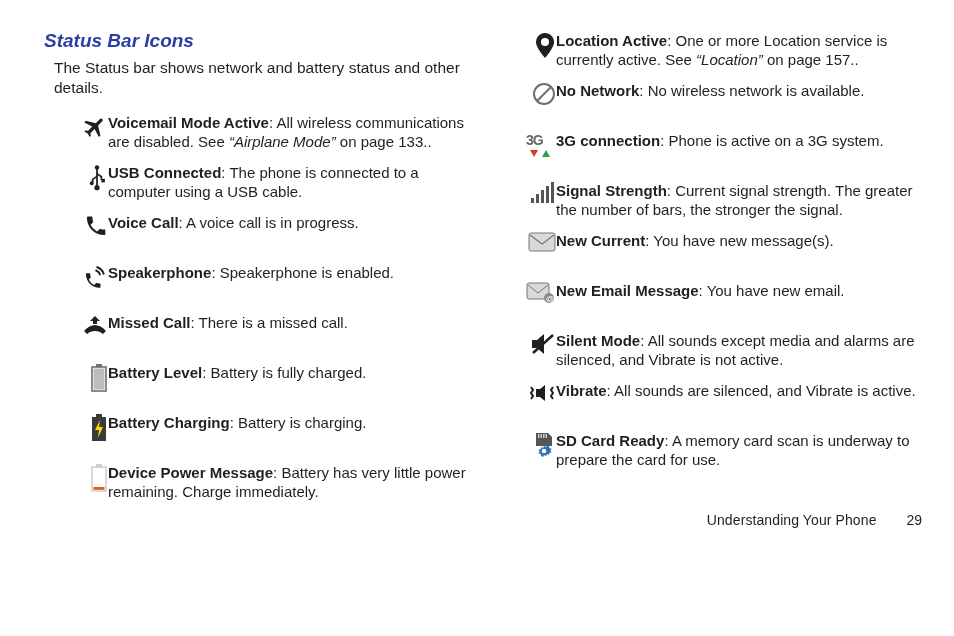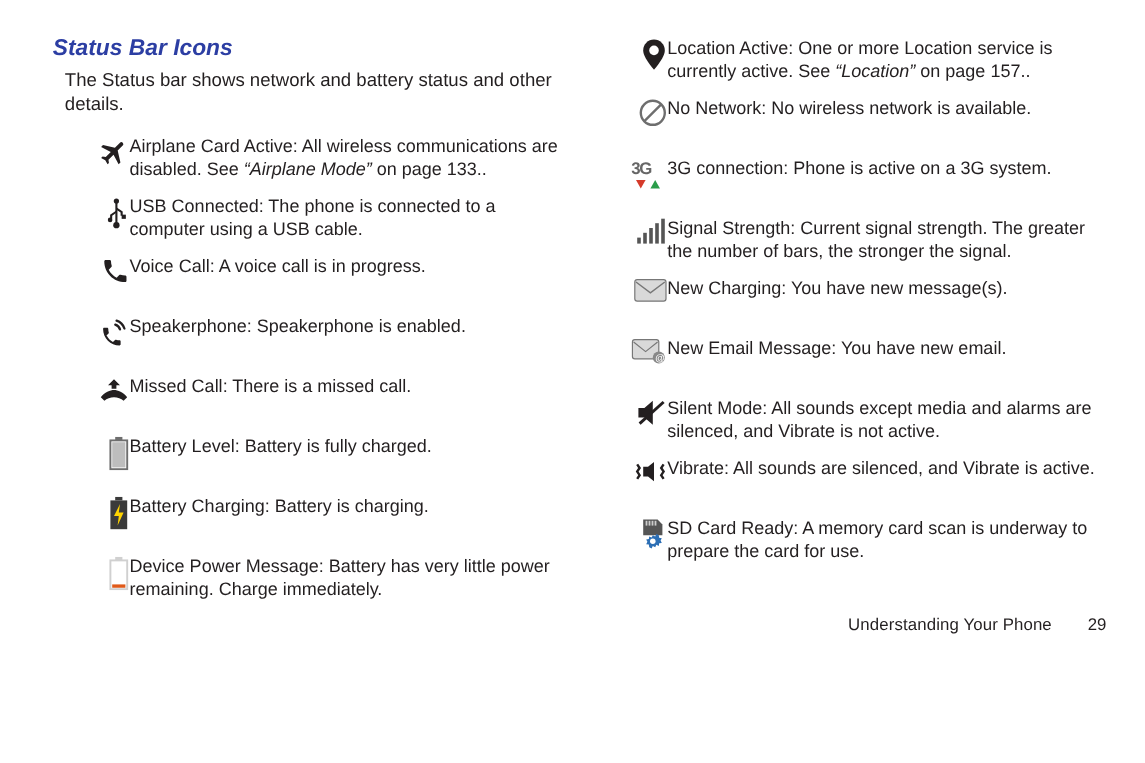--- a/index.html
+++ b/index.html
@@ -58,21 +58,21 @@
   }
   .right .icon-cell { padding-left: 0; }
   .desc {
     flex: 1 1 auto;
     font-size: 15px;
     line-height: 1.28;
     padding-top: 1px;
   }
   .desc b {
     font-family: Arial, Helvetica, sans-serif;
-    font-weight: 400;
+    font-weight: 700;
   }
   .italic-ref {
     font-style: italic;
     font-family: Arial, Helvetica, sans-serif;
   }
   .footer {
     margin-top: auto;
     text-align: right;
     font-size: 14px;
     padding-right: 4px;
@@ -97,21 +97,21 @@
       <h3 class="section-title">Status Bar Icons</h3>
       <p class="intro">The Status bar shows network and battery status and other details.</p>
 
       <div class="item">
         <div class="icon-cell">
           <svg width="26" height="26" viewBox="0 0 24 24">
               <path fill="#231f20" d="M21 16v-2l-8-5V3.5a1.5 1.5 0 0 0-3 0V9l-8 5v2l8-2.5V19l-2 1.5V22l3.5-1 3.5 1v-1.5L13 19v-5.5l8 2.5z" transform="rotate(45 12 12)"></path>
             </svg>
         </div>
         <div class="desc">
-          <b>Airplane Card Active</b><span>: All wireless communications are disabled. See </span><span class="italic-ref">“Airplane Mode”</span><span> on page 133..</span>
+          <b>Voicemail Mode Active</b><span>: All wireless communications are disabled. See </span><span class="italic-ref">“Airplane Mode”</span><span> on page 133..</span>
         </div>
       </div>
 
       <div class="item">
         <div class="icon-cell">
           <svg width="22" height="28" viewBox="0 0 24 32">
               <g fill="#231f20">
                 <circle cx="12" cy="4" r="2.5"></circle>
                 <rect x="11" y="5" width="2" height="20"></rect>
                 <circle cx="12" cy="27" r="3"></circle>
@@ -264,21 +264,21 @@
       </div>
 
       <div class="item">
         <div class="icon-cell">
           <svg width="28" height="20" viewBox="0 0 28 20">
               <rect x="1" y="1" width="26" height="18" rx="2" fill="#d9d9d9" stroke="#777" stroke-width="1"></rect>
               <polyline points="2,3 14,12 26,3" fill="none" stroke="#777" stroke-width="1.2"></polyline>
             </svg>
         </div>
         <div class="desc">
-          <b>New Charging</b><span>: You have new message(s).</span>
+          <b>New Current</b><span>: You have new message(s).</span>
         </div>
       </div>
 
 
       <div class="item">
         <div class="icon-cell">
           <svg width="30" height="22" viewBox="0 0 30 22">
               <rect x="1" y="1" width="22" height="16" rx="2" fill="#d9d9d9" stroke="#777"></rect>
               <polyline points="2,3 12,11 22,3" fill="none" stroke="#777"></polyline>
               <circle cx="23" cy="16" r="5" fill="#888"></circle>

